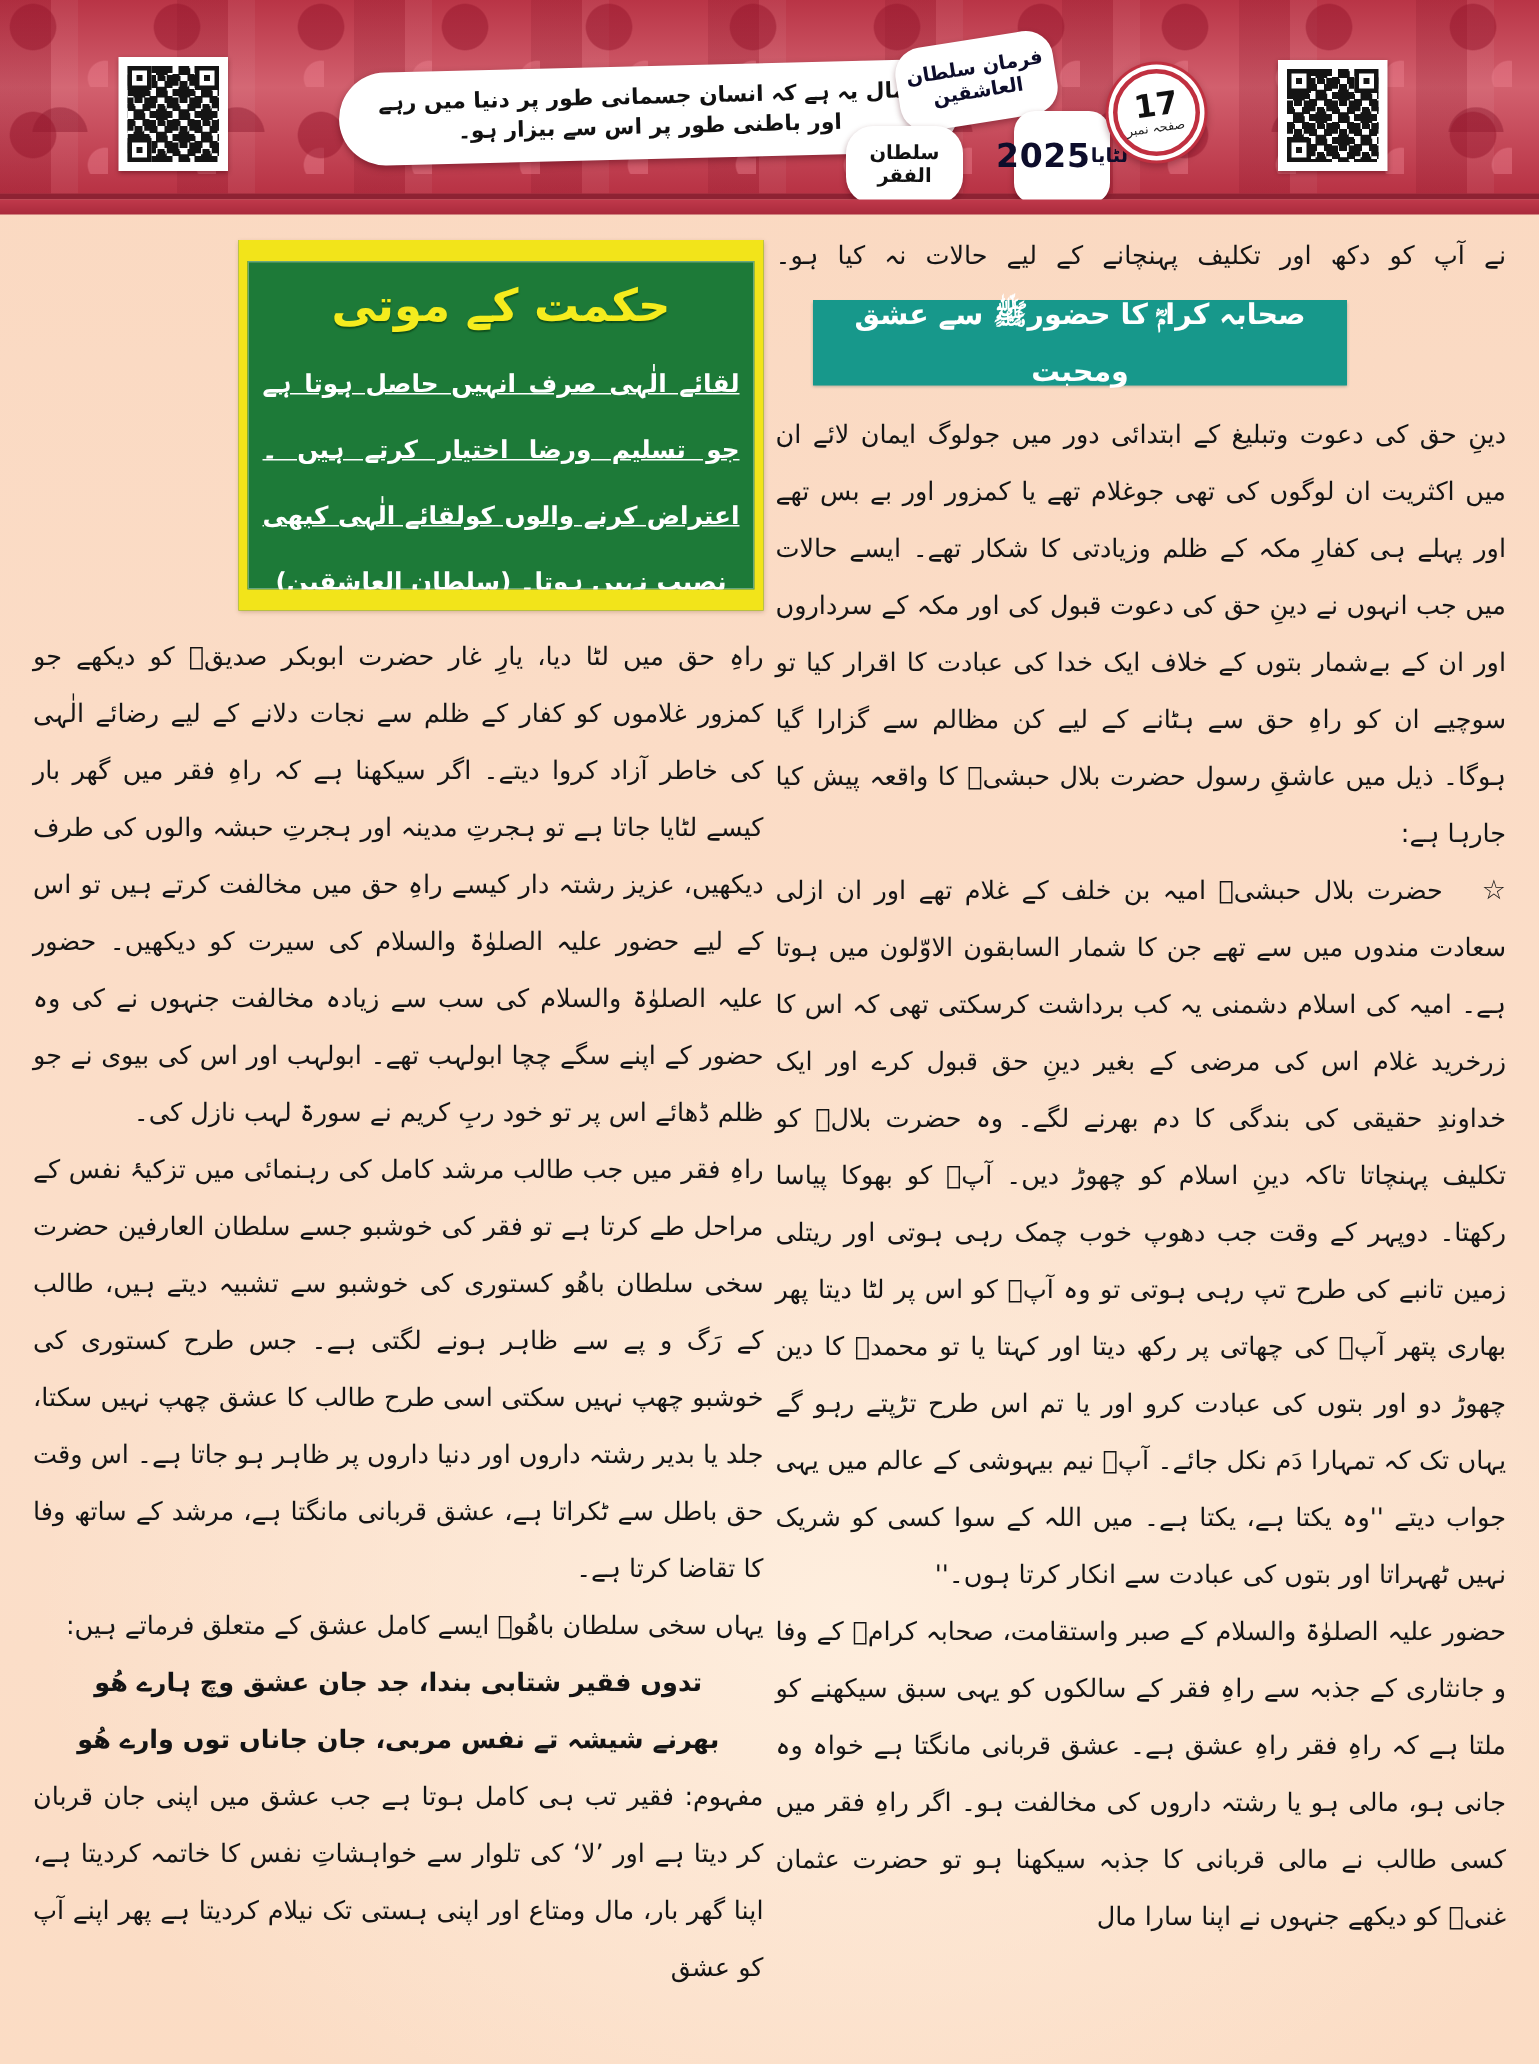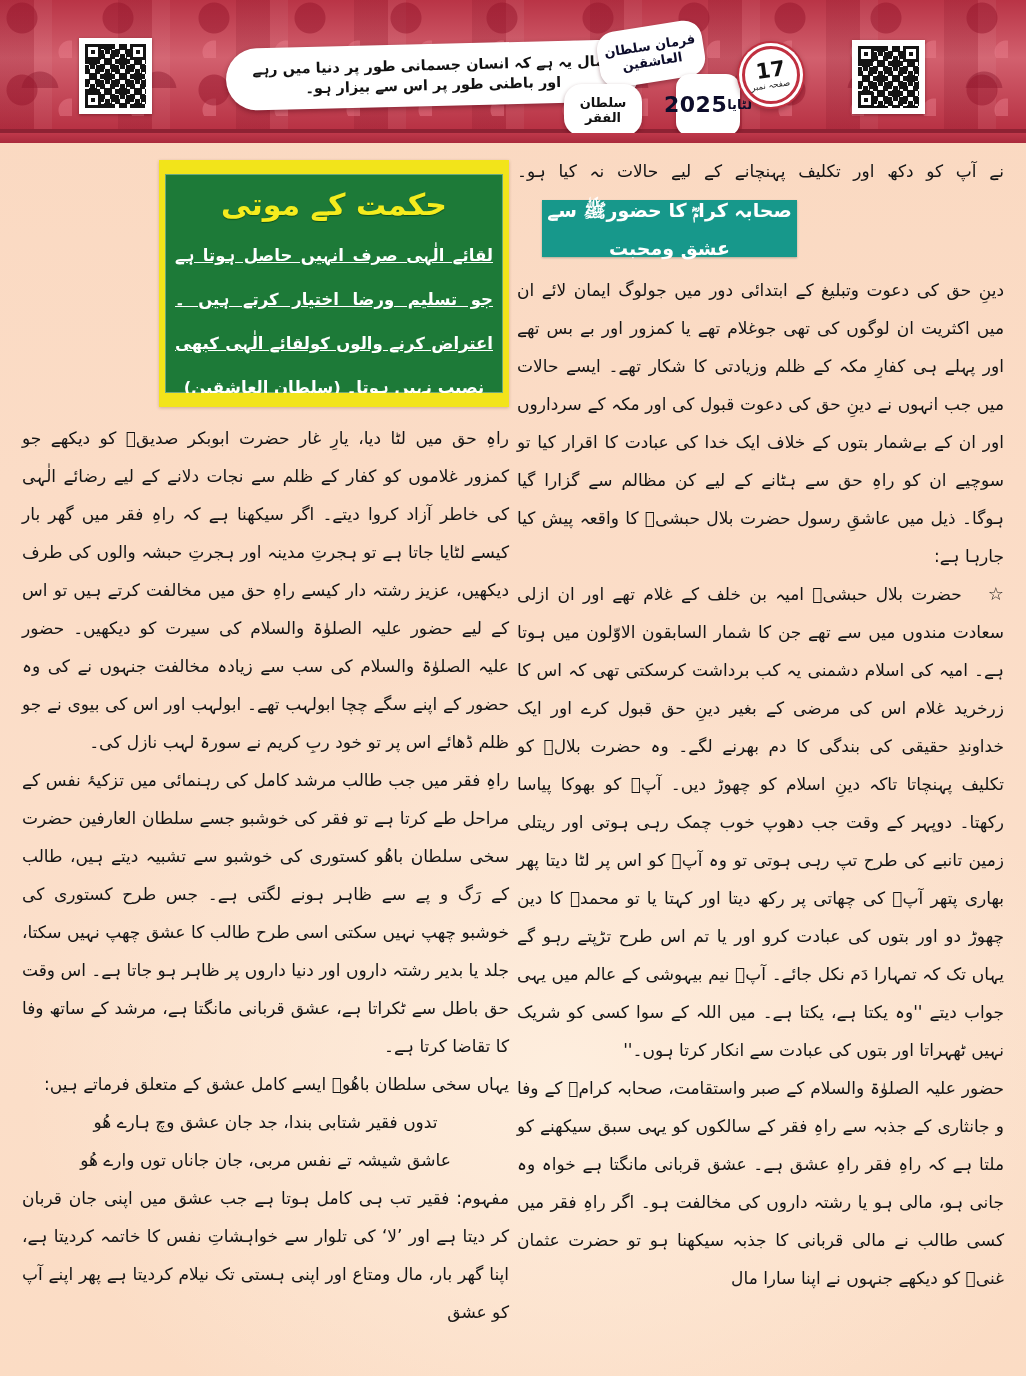--- a/index.html
+++ b/index.html
@@ -88,21 +88,21 @@
     font-size:17px; line-height:38px; text-align:justify;
     color:#141414;
   }
   .col-left  { left:22px; }
   .col-right { left:517px; }
   .col p { margin:0; }
 
   .lead-line { text-align-last:justify; margin-bottom:6px !important; }
 
   .section-banner {
-    width:255px; height:57px; margin:10px auto 14px 25px;
+    width:356px; height:57px; margin:10px auto 14px 25px;
     background:#17988b;
     display:flex; align-items:center; justify-content:center;
     color:#ffffff; font-size:19px; font-weight:bold; text-align:center;
     box-shadow:0 1px 2px rgba(0,60,50,0.3);
   }
 
   .star { display:inline-block; margin-left:26px; font-size:18px; }
 
   
   .hikmat-box {
@@ -114,21 +114,21 @@
   }
   .hikmat-title {
     color:#f5ec1e; font-size:30px; font-weight:bold; line-height:58px;
     text-shadow:0 1px 1px rgba(0,40,0,0.5);
   }
   .hikmat-body {
     color:#ffffff; font-size:16.5px; line-height:44px;
     text-align:justify; text-align-last:center; font-weight:bold;text-decoration:underline;
   }
 
-  .verse { text-align-last:center; font-weight:normal; }
+  .verse { text-align-last:center; font-weight:bold; }
 </style>
 </head>
 <body>
 
 <div class="page">
 
   <div class="header">
 
     <div class="qr" style="left:79px; top:38px; width:73px; height:76px;">
       <div class="qr-inner">
@@ -185,17 +185,17 @@
 
     <div class="hikmat-box">
       <div class="hikmat-title">حکمت کے موتی</div>
       <div class="hikmat-body">لقائے الٰہی صرف انہیں حاصل ہوتا ہے جو تسلیم ورضا اختیار کرتے ہیں ۔اعتراض کرنے والوں کولقائے الٰہی کبھی نصیب نہیں ہوتا۔ (سلطان العاشقین)</div>
     </div>
 
     <p>راہِ حق میں لٹا دیا، یارِ غار حضرت ابوبکر صدیقؓ کو دیکھے جو کمزور غلاموں کو کفار کے ظلم سے نجات دلانے کے لیے رضائے الٰہی کی خاطر آزاد کروا دیتے۔ اگر سیکھنا ہے کہ راہِ فقر میں گھر بار کیسے لٹایا جاتا ہے تو ہجرتِ مدینہ اور ہجرتِ حبشہ والوں کی طرف دیکھیں، عزیز رشتہ دار کیسے راہِ حق میں مخالفت کرتے ہیں تو اس کے لیے حضور علیہ الصلوٰۃ والسلام کی سیرت کو دیکھیں۔ حضور علیہ الصلوٰۃ والسلام کی سب سے زیادہ مخالفت جنہوں نے کی وہ حضور کے اپنے سگے چچا ابولہب تھے۔ ابولہب اور اس کی بیوی نے جو ظلم ڈھائے اس پر تو خود ربِ کریم نے سورۃ لہب نازل کی۔</p>
     <p>راہِ فقر میں جب طالب مرشد کامل کی رہنمائی میں تزکیۂ نفس کے مراحل طے کرتا ہے تو فقر کی خوشبو جسے سلطان العارفین حضرت سخی سلطان باھُو کستوری کی خوشبو سے تشبیہ دیتے ہیں، طالب کے رَگ و پے سے ظاہر ہونے لگتی ہے۔ جس طرح کستوری کی خوشبو چھپ نہیں سکتی اسی طرح طالب کا عشق چھپ نہیں سکتا، جلد یا بدیر رشتہ داروں اور دنیا داروں پر ظاہر ہو جاتا ہے۔ اس وقت حق باطل سے ٹکراتا ہے، عشق قربانی مانگتا ہے، مرشد کے ساتھ وفا کا تقاضا کرتا ہے۔</p>
     <p>یہاں سخی سلطان باھُوؒ ایسے کامل عشق کے متعلق فرماتے ہیں:</p>
     <p class="verse">تدوں فقیر شتابی بندا، جد جان عشق وچ ہارے ھُو</p>
-    <p class="verse">عاشق شیشہ تے نفس مربی، جان جاناں توں وارے ھُو</p>
+    <p class="verse">بھرنے شیشہ تے نفس مربی، جان جاناں توں وارے ھُو</p>
     <p>مفہوم: فقیر تب ہی کامل ہوتا ہے جب عشق میں اپنی جان قربان کر دیتا ہے اور ’لا‘ کی تلوار سے خواہشاتِ نفس کا خاتمہ کردیتا ہے، اپنا گھر بار، مال ومتاع اور اپنی ہستی تک نیلام کردیتا ہے پھر اپنے آپ کو عشق</p>
   </div>
 
 </div>
 
 </body></html>

